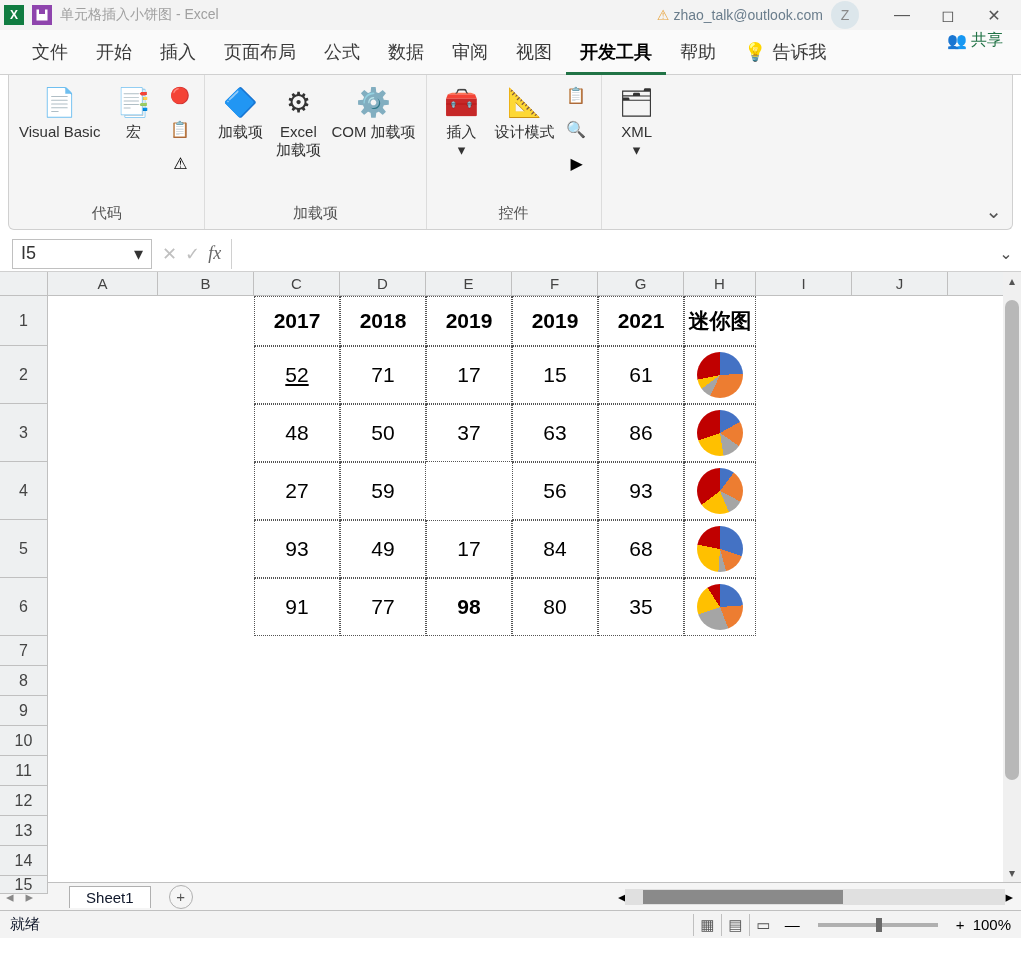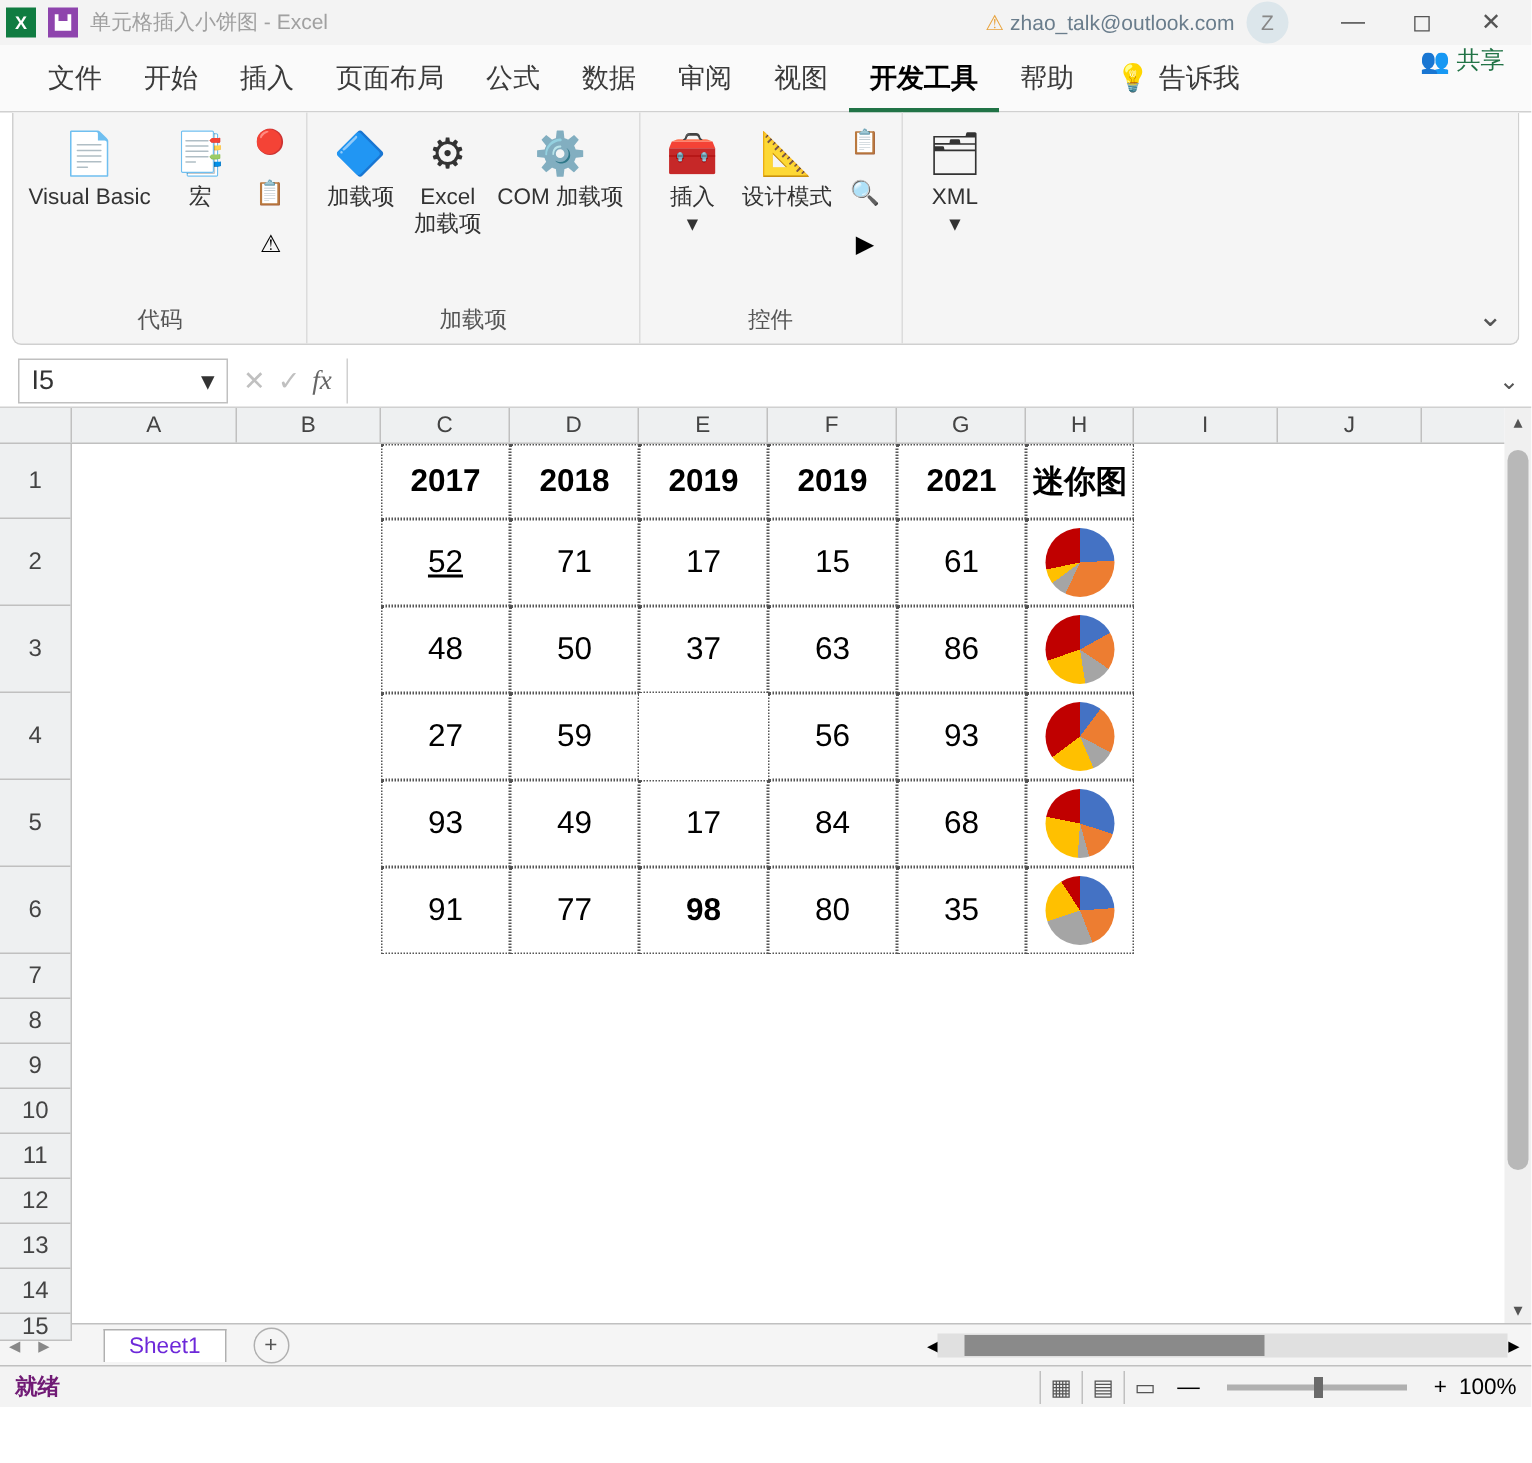--- a/index.html
+++ b/index.html
@@ -58,29 +58,29 @@
 
 
 .dcell { position: absolute; border: 1px dotted #555; display: flex; align-items: center; justify-content: center; font-size: 21px; background: #fff; }
 .dcell.header { font-weight: bold; }
 
 .pie { border-radius: 50%; }
 
 
 .sheettabs { height: 28px; display: flex; align-items: center; border-top: 1px solid #c0c0c0; background: #f5f5f5; font-size: 15px; }
 .sheettabs .nav { padding: 0 6px; color: #888; }
-.sheettabs .sheet { padding: 2px 16px; border: 1px solid #b0b0b0; border-bottom: none; background: #fff; color: #6d28d9; margin-left: 30px; }
+.sheettabs .sheet { padding: 2px 16px; border: 1px solid #b0b0b0; border-bottom: none; background: #fff; color: #0f172a; margin-left: 30px; }
 .sheettabs .add { width: 24px; height: 24px; border: 1px solid #b0b0b0; border-radius: 50%; display: flex; align-items: center; justify-content: center; margin-left: 18px; color: #555; }
 .sheettabs .hscroll { flex: 1; display: flex; align-items: center; justify-content: flex-end; padding-right: 8px; }
 .hscroll-track { width: 380px; height: 16px; background: #e0e0e0; position: relative; }
 .hscroll-thumb { position: absolute; left: 18px; top: 1px; height: 14px; width: 200px; background: #8a8a8a; }
 
 
 .statusbar { height: 28px; display: flex; align-items: center; background: #f3f3f3; border-top: 1px solid #c0c0c0; font-size: 15px; padding: 0 10px; }
-.statusbar .status-text { flex: 1; color: #701a75; font-weight: bold; }
+.statusbar .status-text { flex: 1; color: #0f172a; }
 .viewbtn { width: 28px; height: 22px; border-left: 1px solid #c0c0c0; display: flex; align-items: center; justify-content: center; color: #555; }
 .zoom-slider { width: 120px; height: 4px; background: #b0b0b0; margin: 0 10px; position: relative; }
 .zoom-slider .knob { position: absolute; left: 58px; top: -5px; width: 6px; height: 14px; background: #6a6a6a; }
 </style>
 </head>
 <body>
 
 <div class="titlebar">
   <span class="excel-icon">X</span>
   <span class="save-icon">

